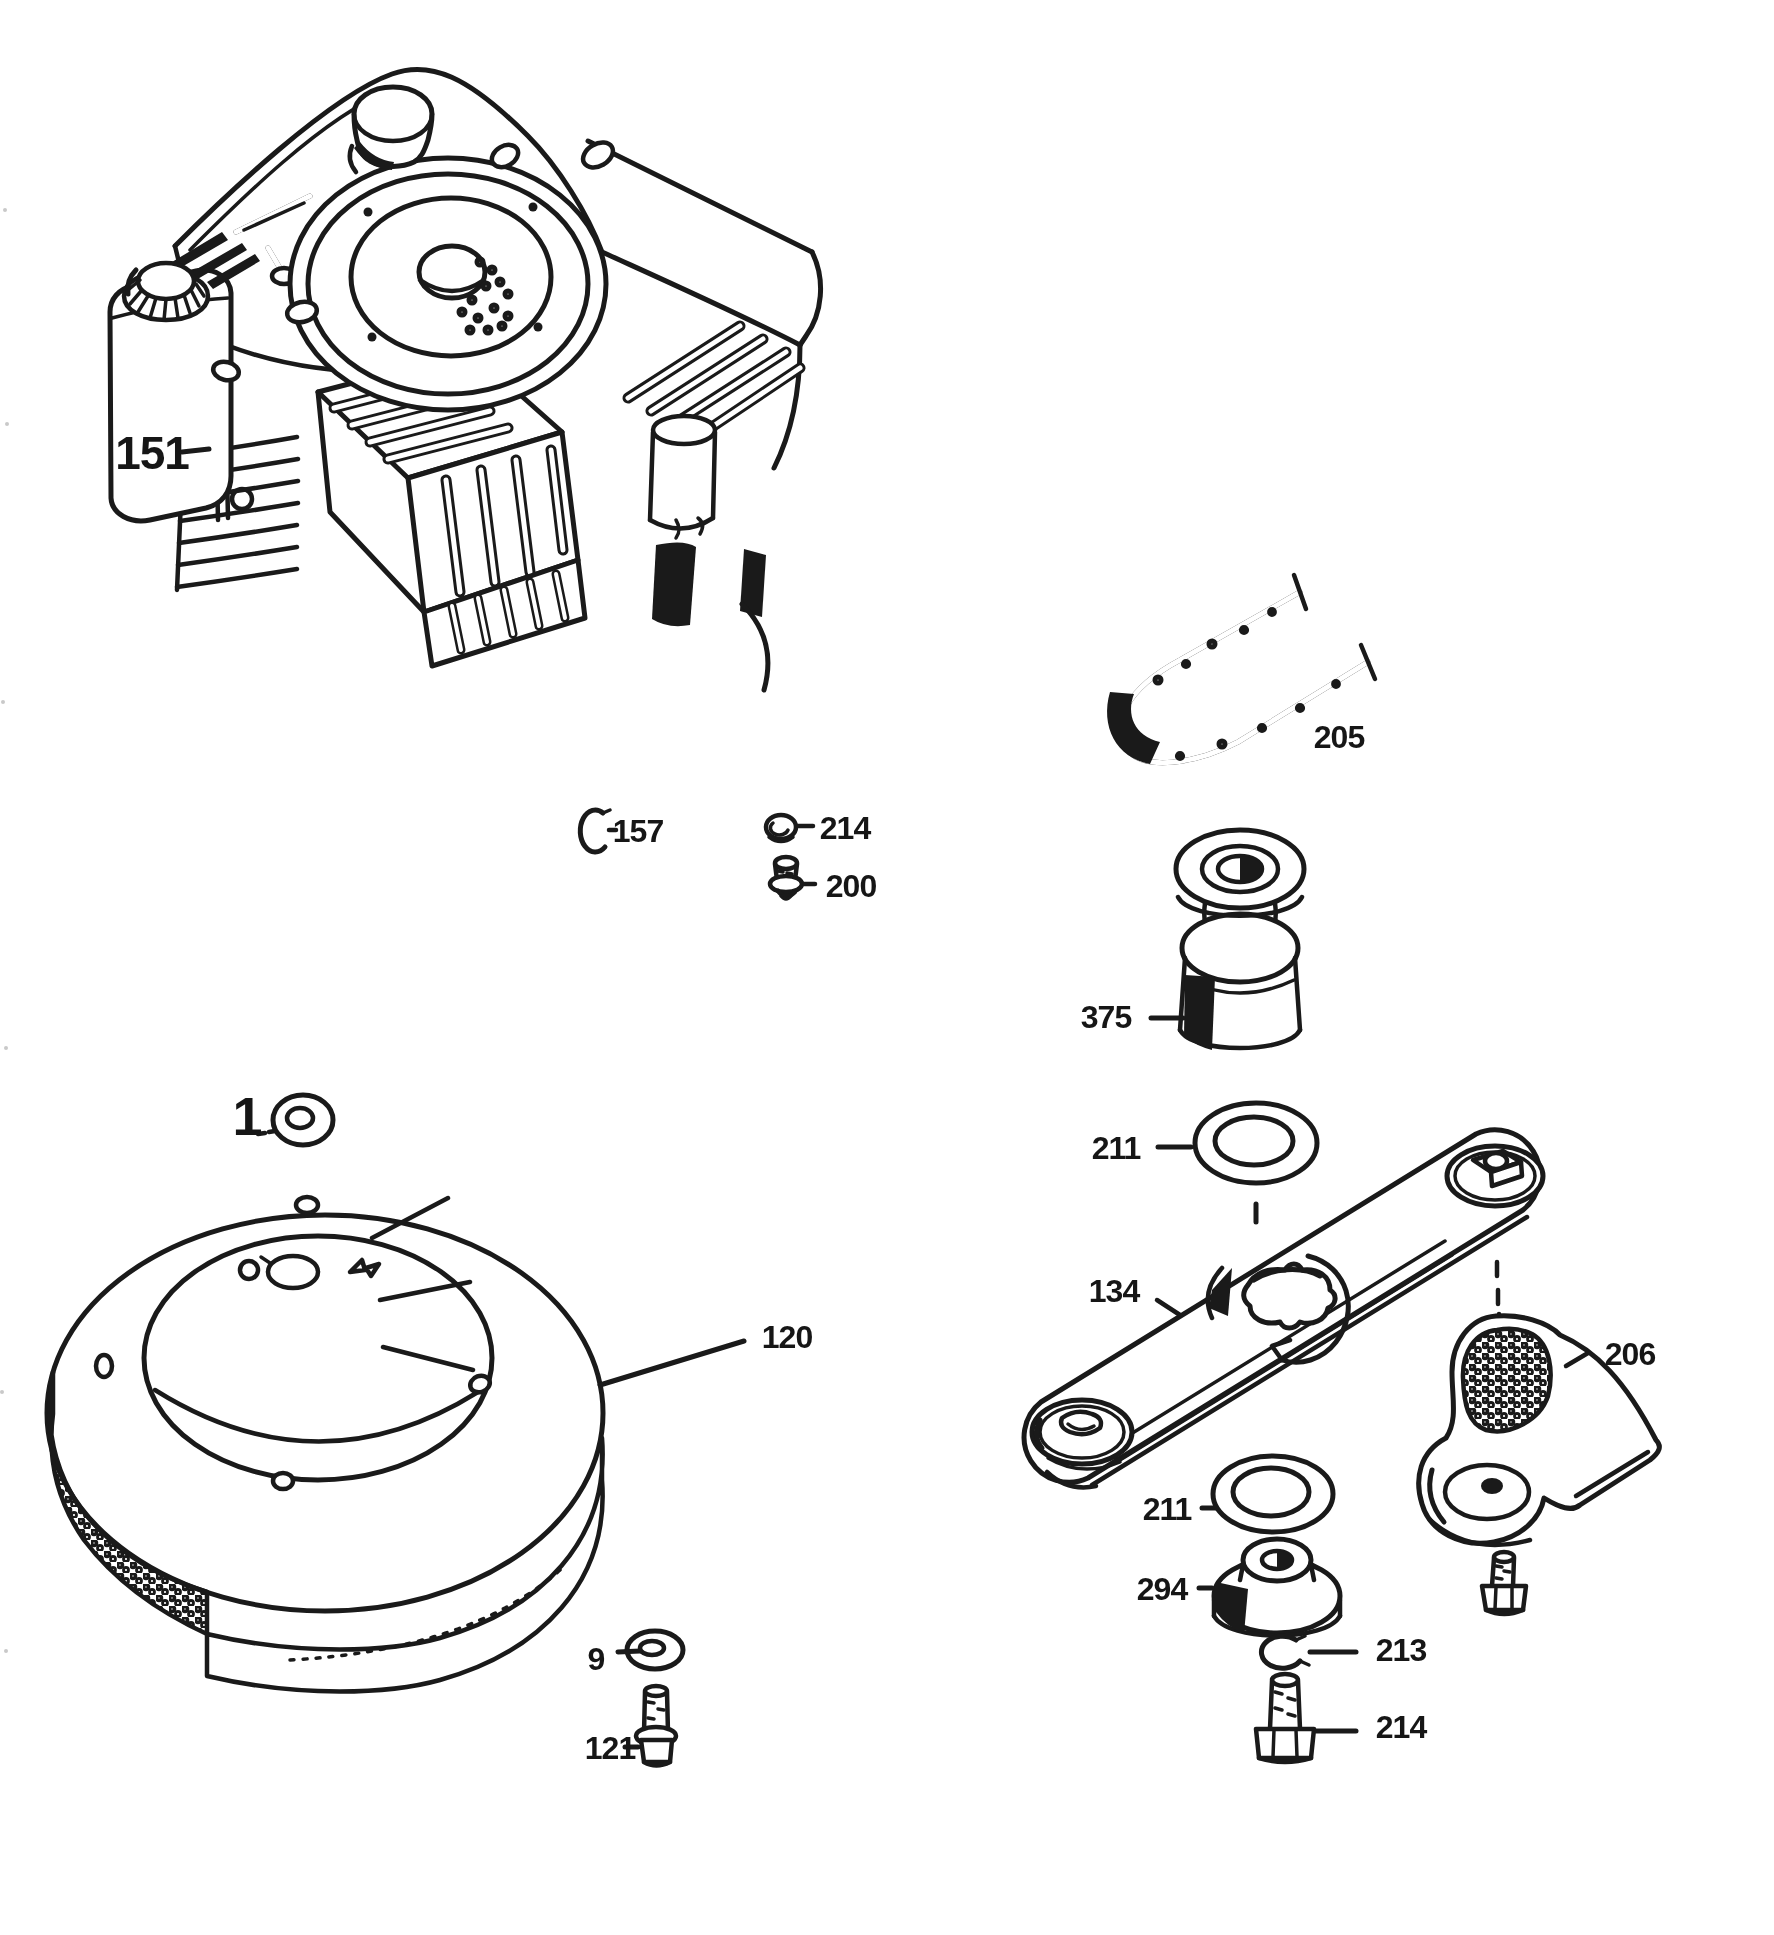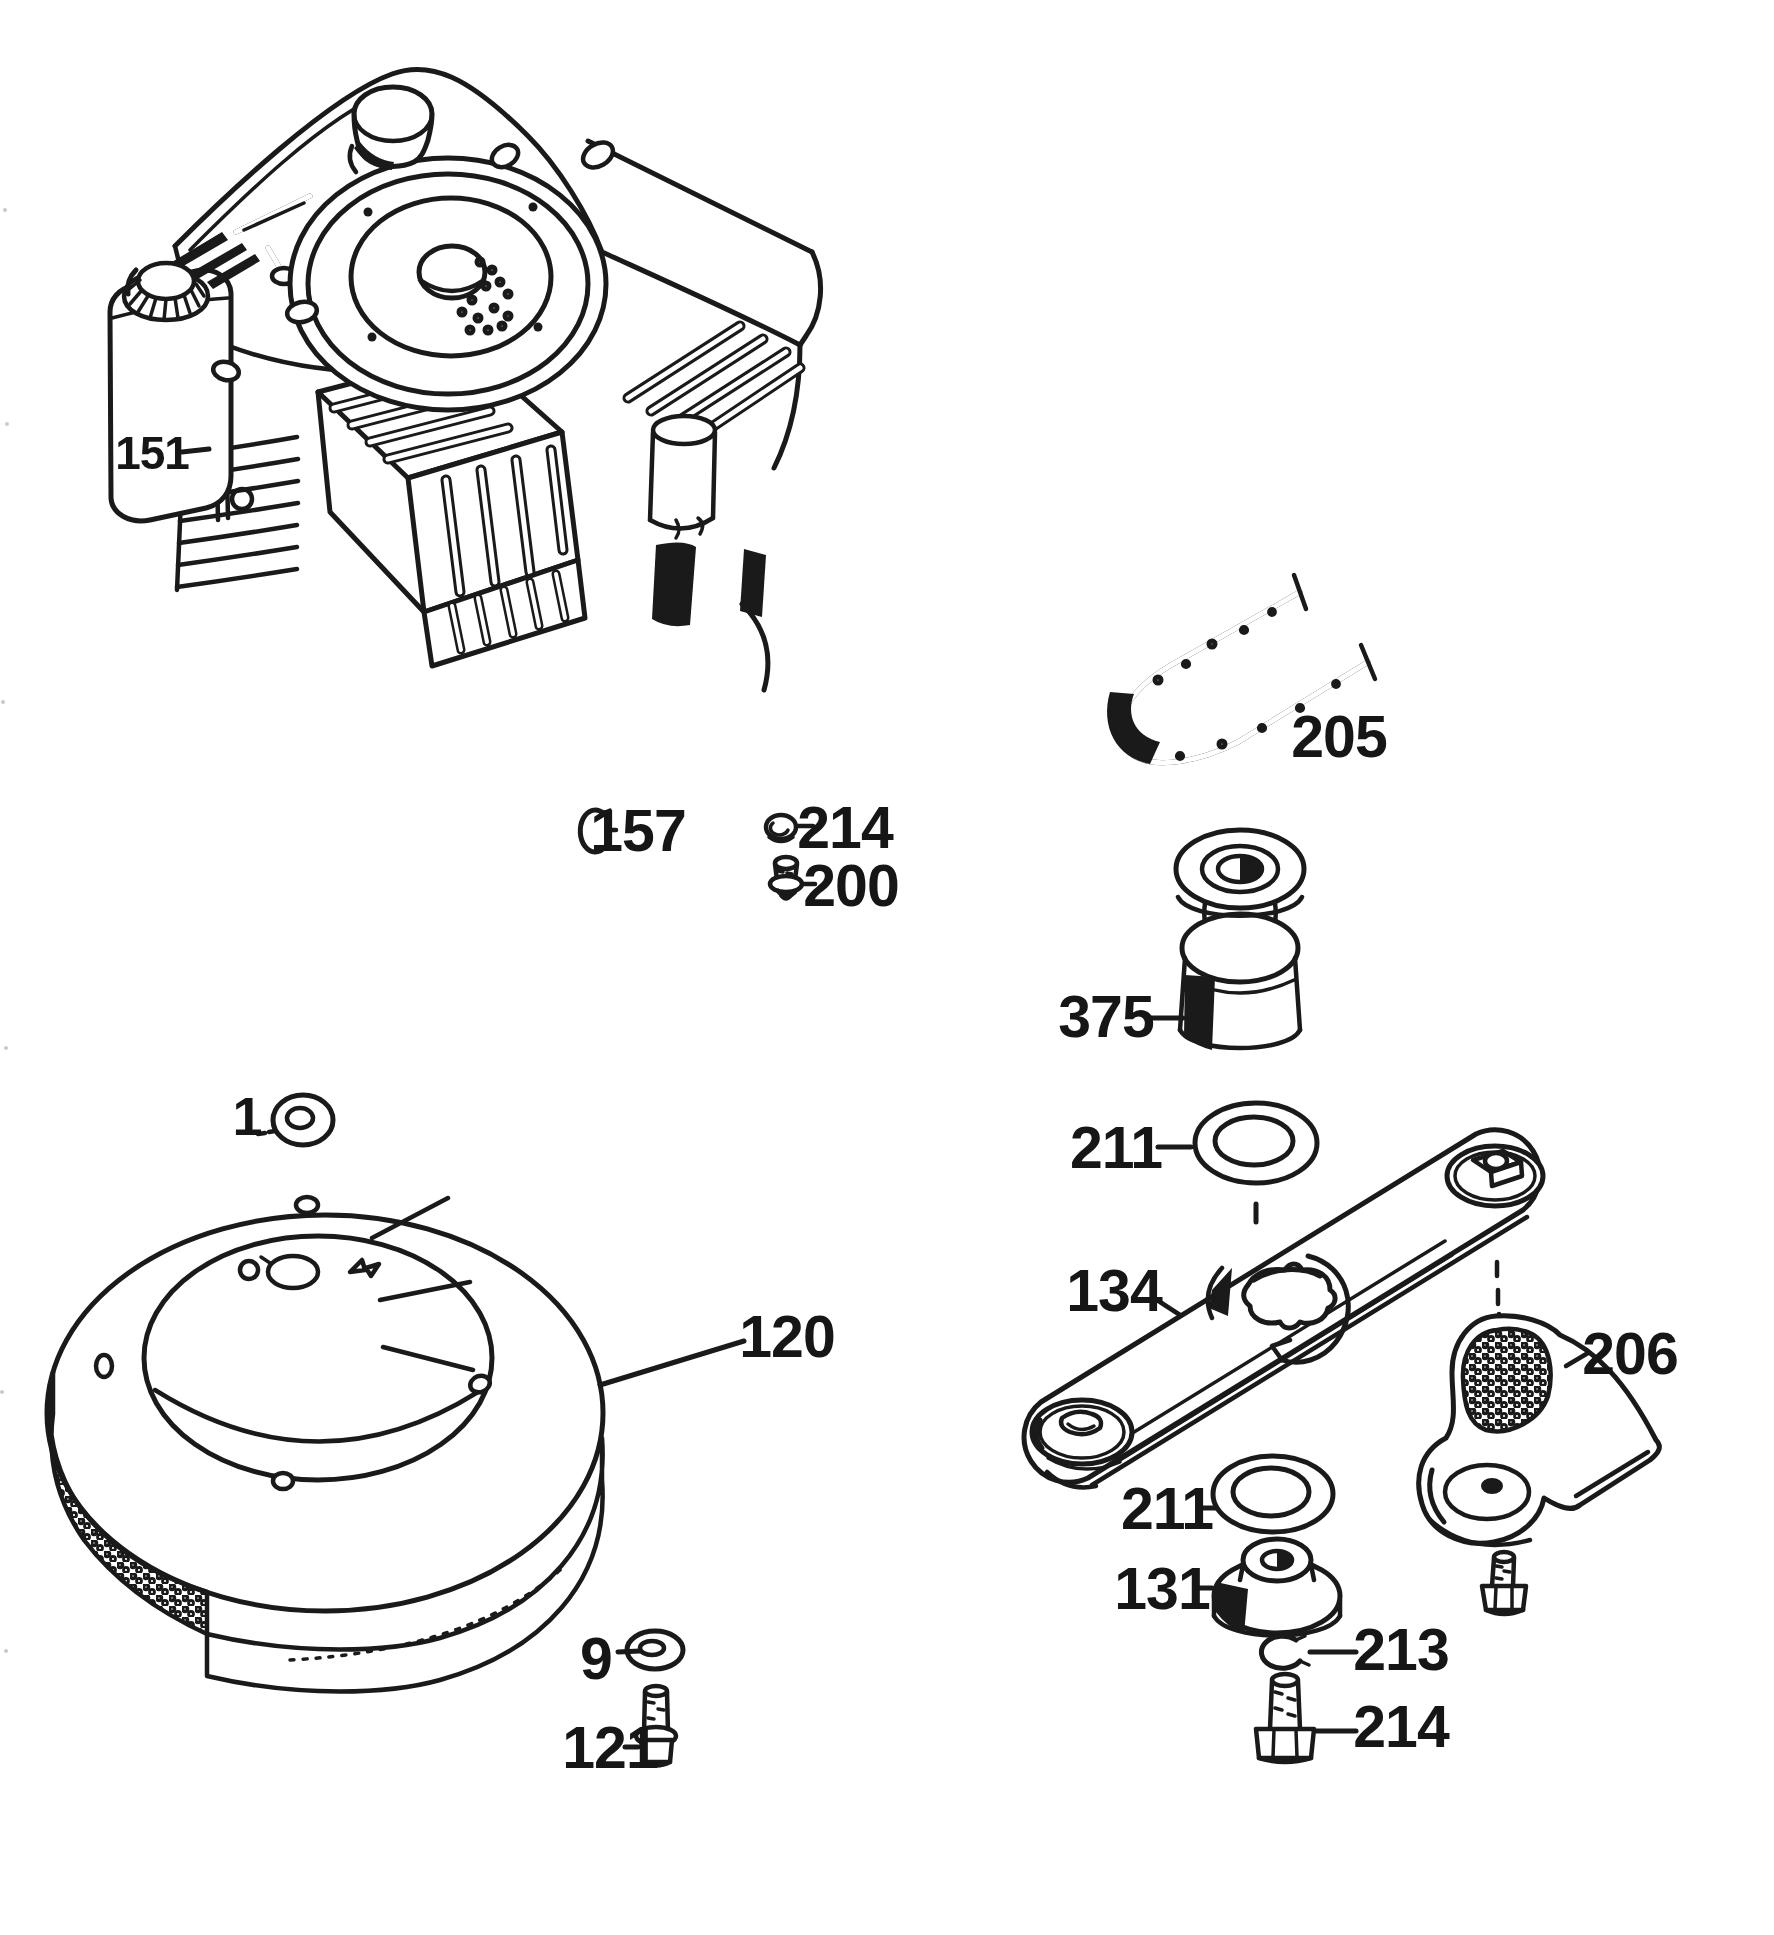--- a/index.html
+++ b/index.html
@@ -12,21 +12,21 @@
   svg .t{stroke-width:3.5;}
   svg .m{stroke-width:4.5;}
   svg .w{stroke:#ffffff;}
   svg .sb{stroke-width:11;}
   svg .sw{stroke:#ffffff;stroke-width:5;}
   svg .sb2{stroke-width:9;}
   svg .sw2{stroke:#ffffff;stroke-width:4;}
   svg .stip{fill:url(#stip);}
   svg .noise{fill:#c9c9c9;stroke:none;}
   .lbl{position:absolute;transform:translate(-50%,-50%);color:#161616;font-weight:700;
-       font-size:59px;line-height:1;white-space:nowrap;letter-spacing:-1px;}
+       font-size:32px;line-height:1;white-space:nowrap;letter-spacing:-1px;}
   .lbl.sm{font-size:46px;}
   .lbl.xl{font-size:54px;}
 </style>
 </head>
 <body>
 
 <div id="page">
 
 <svg id="art" width="1774" height="1935" viewBox="0 0 1774 1935">
   <defs>
@@ -380,21 +380,21 @@
 <div class="lbl sm" style="left:152px;top:453px">151</div>
 <div class="lbl" style="left:638px;top:831px">157</div>
 <div class="lbl" style="left:845px;top:828px">214</div>
 <div class="lbl" style="left:851px;top:886px">200</div>
 <div class="lbl" style="left:1339px;top:737px">205</div>
 <div class="lbl" style="left:1106px;top:1017px">375</div>
 <div class="lbl" style="left:1116px;top:1148px">211</div>
 <div class="lbl" style="left:1114px;top:1291px">134</div>
 <div class="lbl" style="left:1630px;top:1354px">206</div>
 <div class="lbl" style="left:1167px;top:1509px">211</div>
-<div class="lbl" style="left:1162px;top:1589px">131</div>
+<div class="lbl" style="left:1162px;top:1589px">294</div>
 <div class="lbl" style="left:1401px;top:1650px">213</div>
 <div class="lbl" style="left:1401px;top:1727px">214</div>
 <div class="lbl xl" style="left:247px;top:1116px">1</div>
 <div class="lbl" style="left:787px;top:1337px">120</div>
 <div class="lbl" style="left:596px;top:1659px">9</div>
 <div class="lbl" style="left:610px;top:1748px">121</div>
 
 </div>
 
 </body></html>

